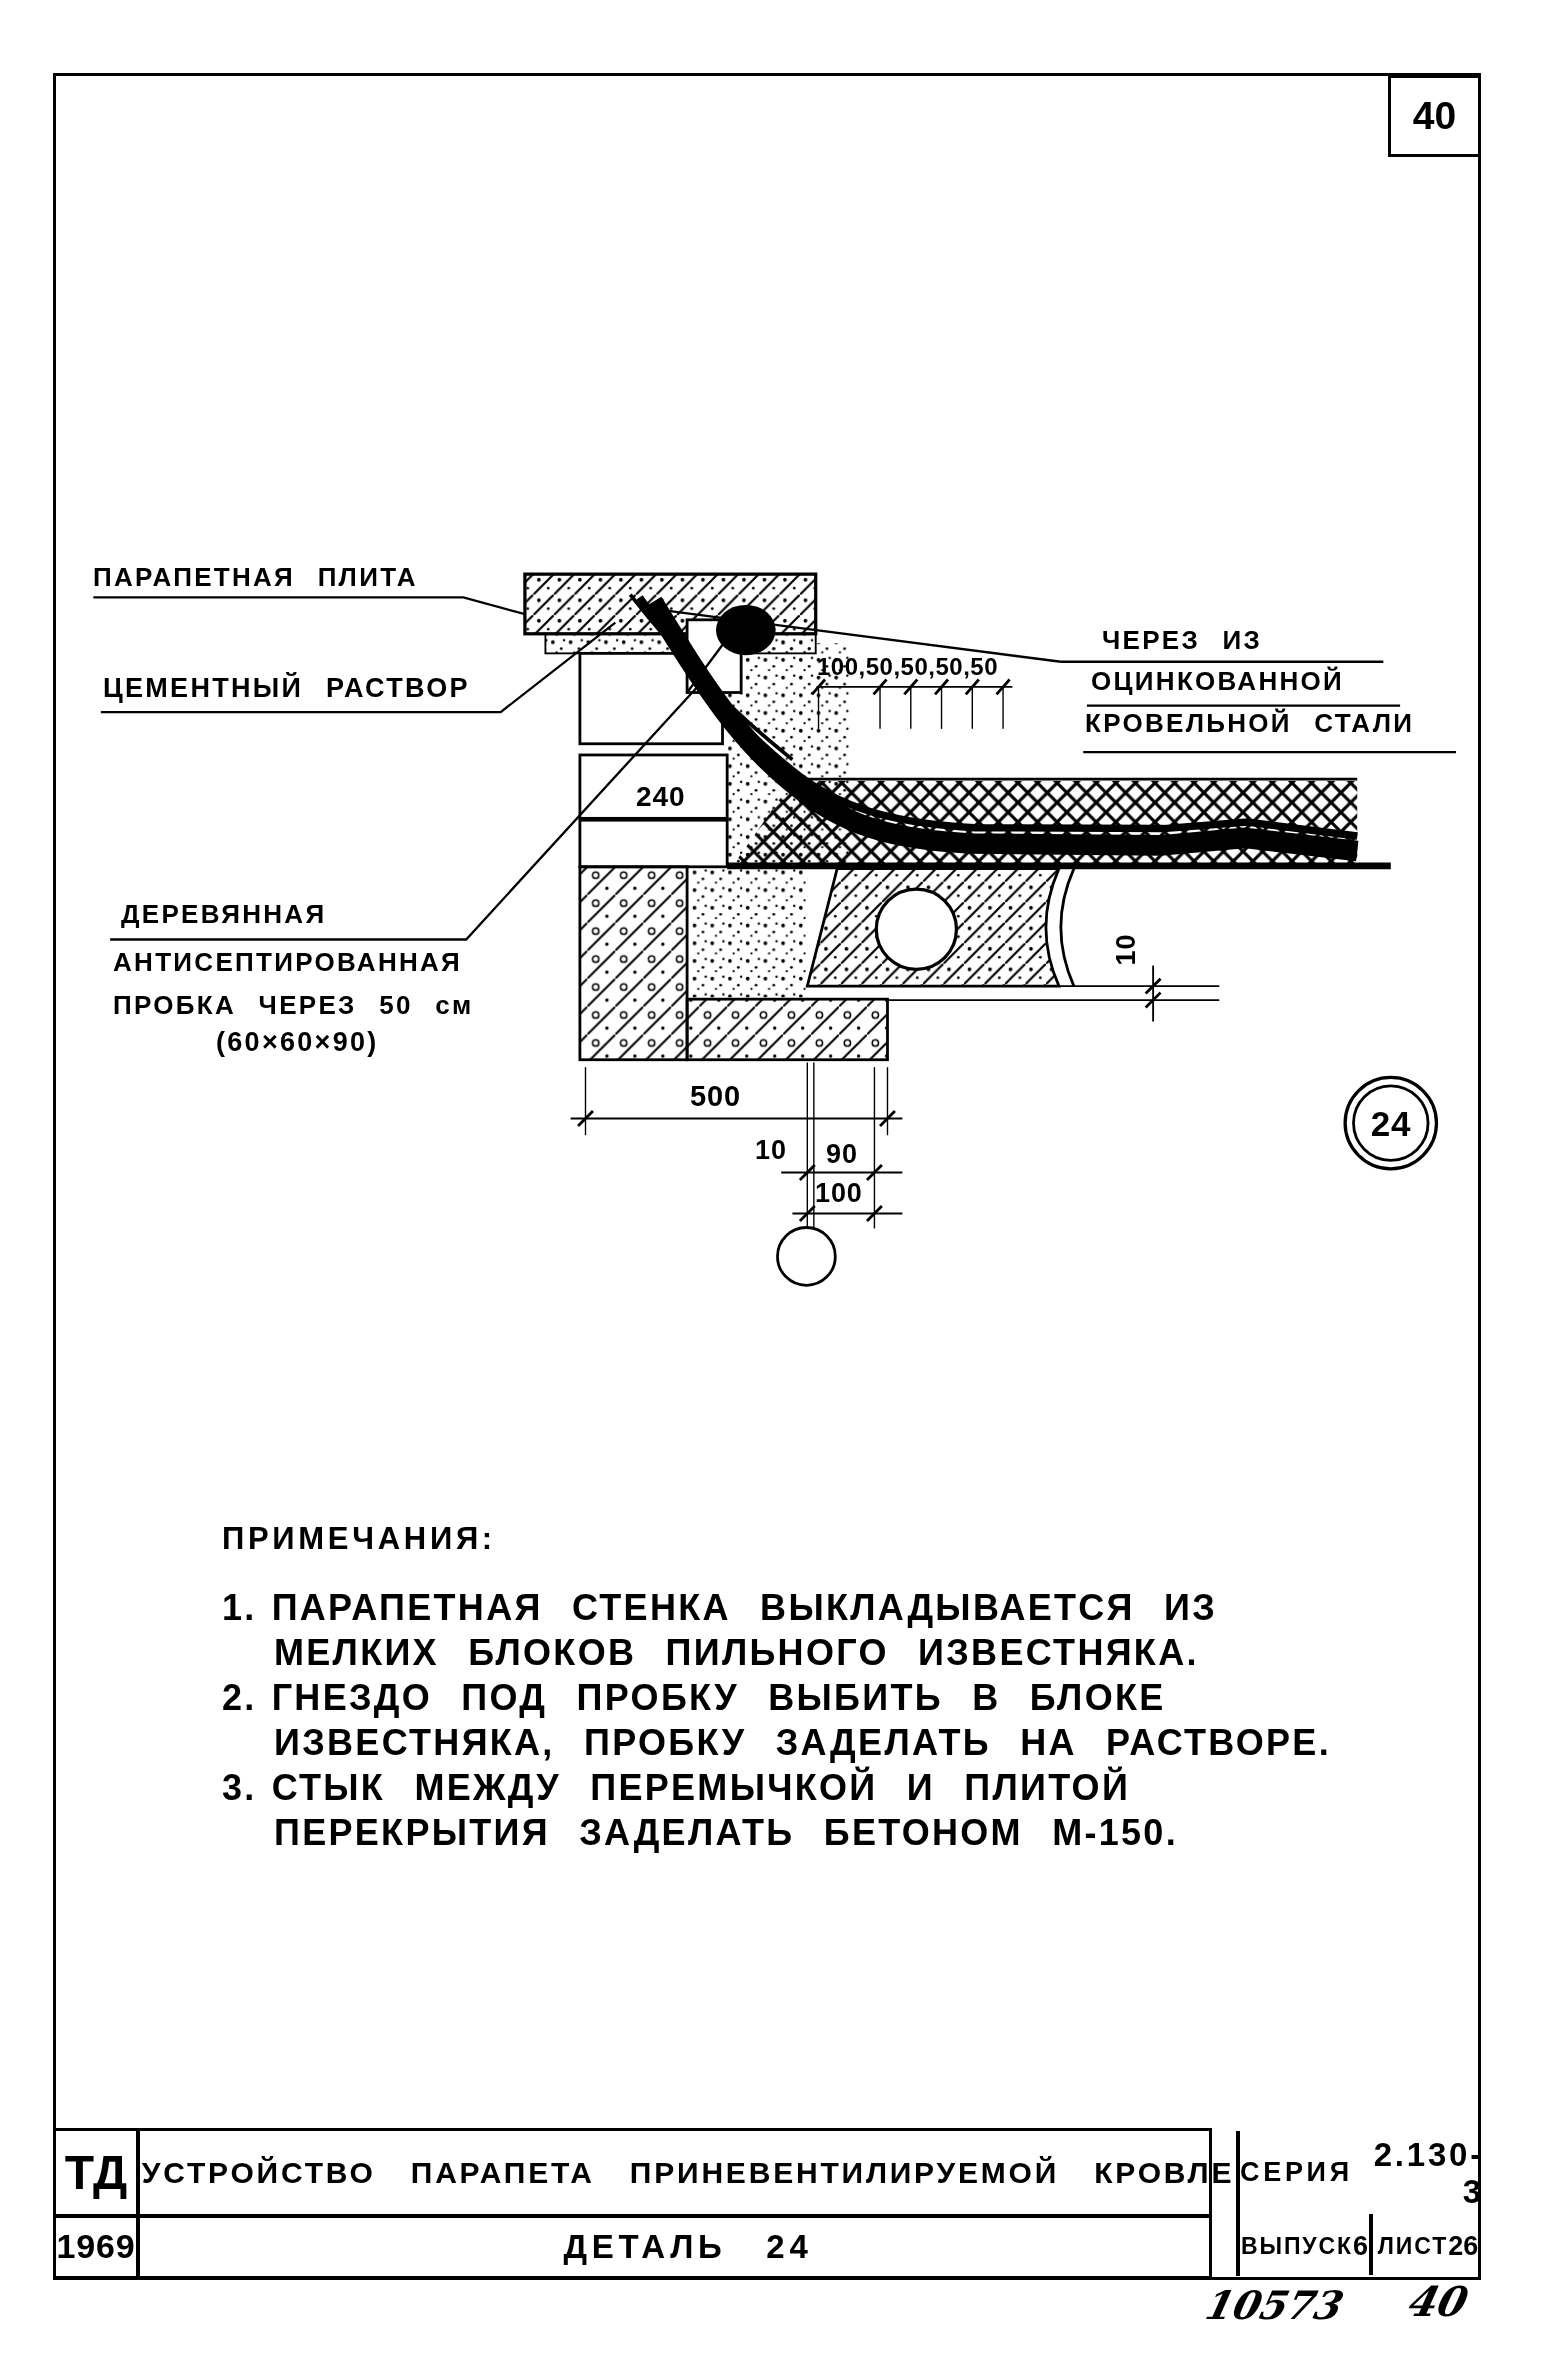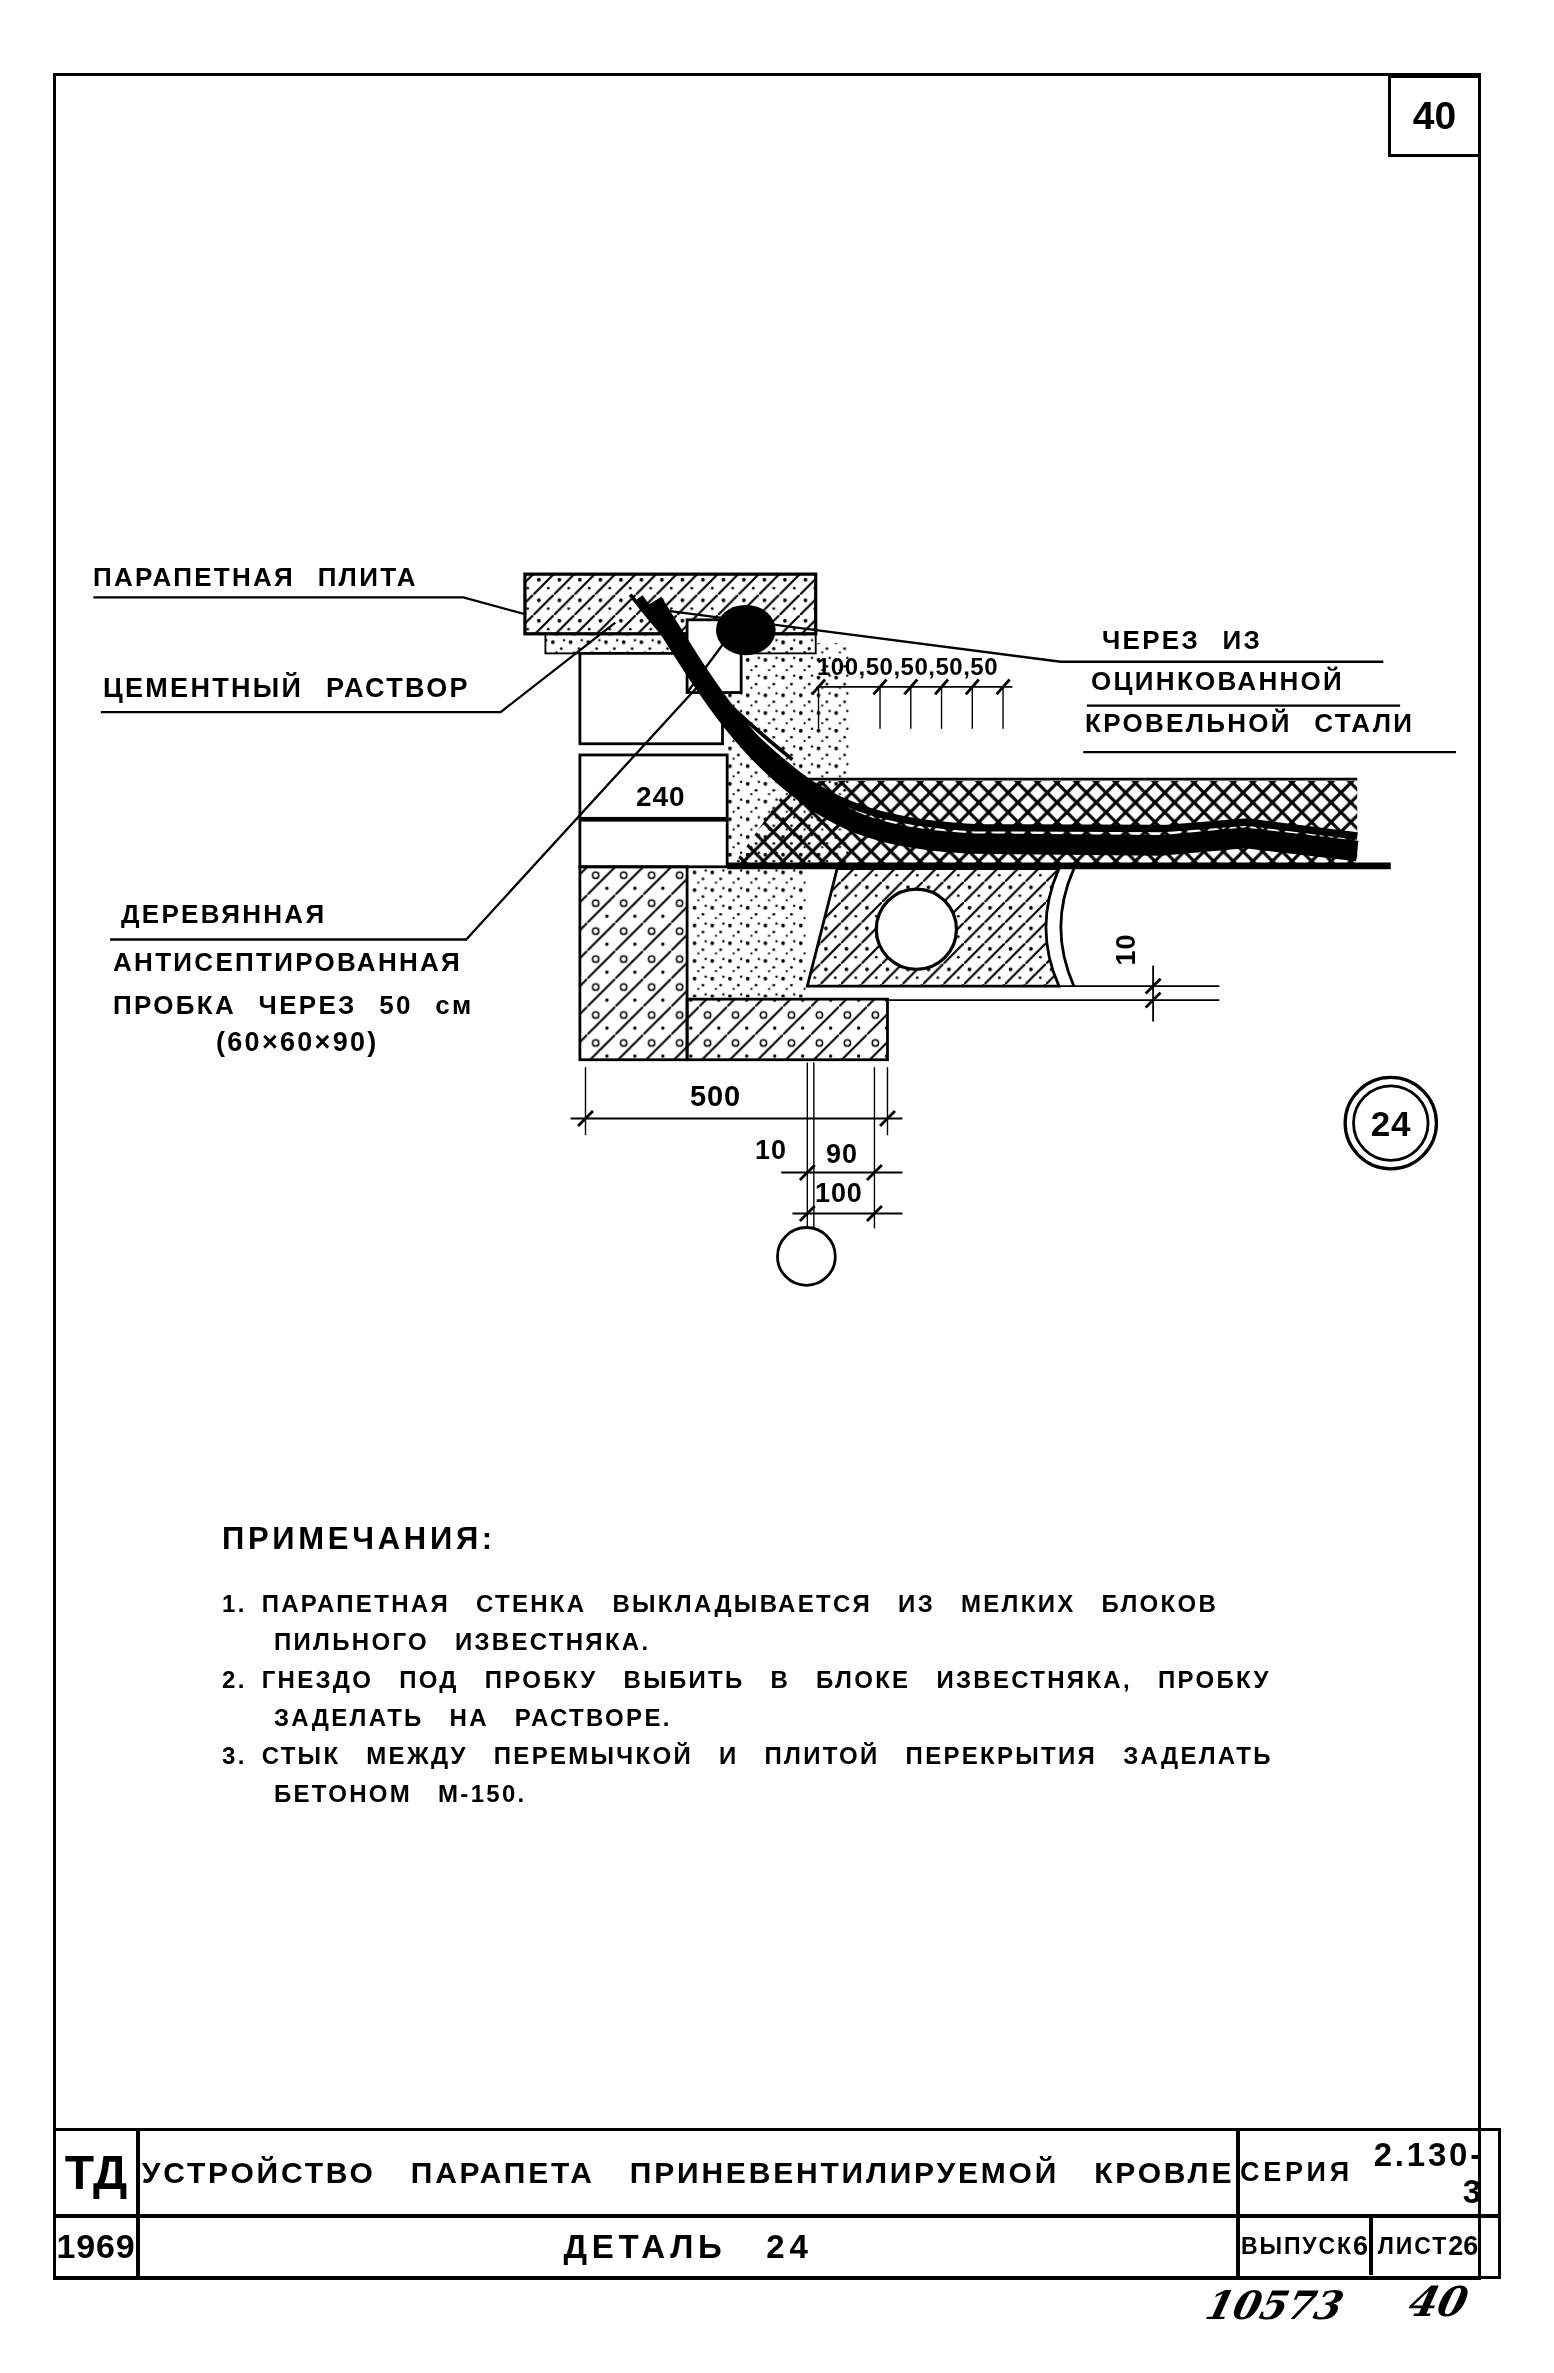--- a/index.html
+++ b/index.html
@@ -6,21 +6,21 @@
   .page{position:relative;width:1555px;height:2373px;background:#ffffff;overflow:hidden;
         font-family:"Liberation Sans",sans-serif;color:#000;}
   .abs{position:absolute;box-sizing:border-box;}
   .lbl{font-weight:700;letter-spacing:2.3px;word-spacing:13px;white-space:nowrap;}
   .dim{font-weight:700;letter-spacing:0.9px;white-space:nowrap;}
   .frame{border:3.7px solid #000;}
   .pagenum-box{border:3.7px solid #000;display:flex;align-items:center;justify-content:center;
         font-weight:700;font-size:39px;}
   .center{display:flex;align-items:center;justify-content:center;text-align:center;}
   .col{display:flex;flex-direction:row;align-items:center;justify-content:center;text-align:center;}
-  .notes{font-weight:700;font-size:24px;line-height:38px;letter-spacing:2.3px;word-spacing:17px;}
+  .notes{font-weight:700;font-size:36px;line-height:45px;letter-spacing:2.3px;word-spacing:17px;}
   .note{padding-left:52px;text-indent:-52px;margin-bottom:0px;}
   .note-num{margin-right:15px;}
   .tb-line{background:#000;}
   .hw{font-family:"DejaVu Serif",serif;font-style:italic;font-weight:700;}
   svg{position:absolute;left:0;top:0;}
 </style>
 </head>
 <body>
 
 <div class="page">
@@ -178,21 +178,21 @@
       <span class="note-num">1.</span><span>ПАРАПЕТНАЯ СТЕНКА ВЫКЛАДЫВАЕТСЯ ИЗ МЕЛКИХ БЛОКОВ ПИЛЬНОГО ИЗВЕСТНЯКА.</span>
     </div>
     <div class="note">
       <span class="note-num">2.</span><span>ГНЕЗДО ПОД ПРОБКУ ВЫБИТЬ В БЛОКЕ ИЗВЕСТНЯКА, ПРОБКУ ЗАДЕЛАТЬ НА РАСТВОРЕ.</span>
     </div>
     <div class="note">
       <span class="note-num">3.</span><span>СТЫК МЕЖДУ ПЕРЕМЫЧКОЙ И ПЛИТОЙ ПЕРЕКРЫТИЯ ЗАДЕЛАТЬ БЕТОНОМ М-150.</span>
     </div>
   </div>
 
-  <div class="abs frame" style="left:53px;top:2128px;width:1448px;height:151px;padding-left:48px;">
+  <div class="abs frame" style="left:53px;top:2128px;width:1159px;height:151px;padding-left:48px;">
 
     <div class="abs tb-line" style="left:0;top:83px;width:100%;height:3.7px;"></div>
     <div class="abs tb-line" style="left:80px;top:0;width:3.7px;height:100%;"></div>
     <div class="abs tb-line" style="left:1180px;top:0;width:3.7px;height:100%;"></div>
     <div class="abs tb-line" style="left:1313px;top:83px;width:3.7px;height:61px;"></div>
 
     <div class="abs center" style="left:0;top:0;width:80px;height:83px;font-size:48px;font-weight:700;">ТД</div>
     <div class="abs center dim" style="left:0;top:87px;width:80px;height:57px;font-size:34px;">1969</div>
 
     <div class="abs col" style="left:84px;top:0;width:1096px;height:83px;font-weight:700;font-size:30px;letter-spacing:2.8px;word-spacing:24px;line-height:38px;">

